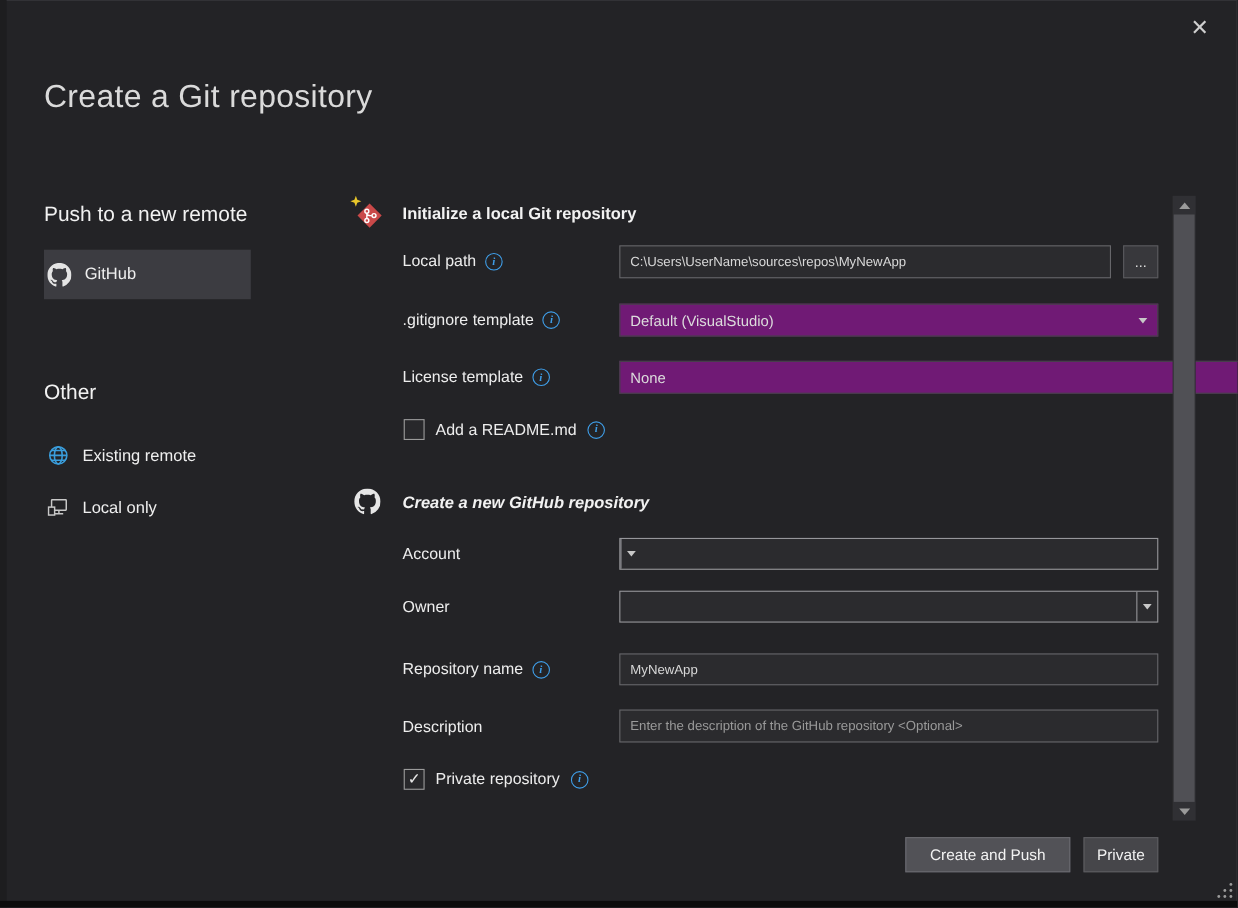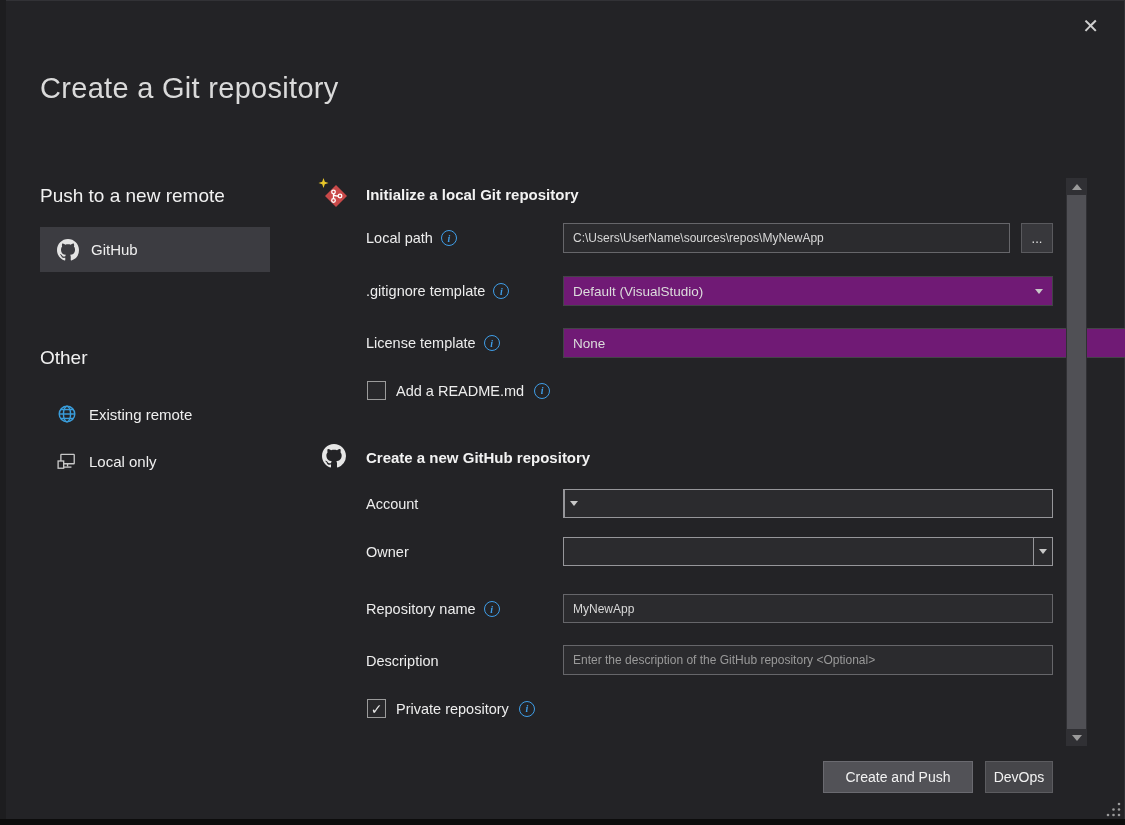--- a/index.html
+++ b/index.html
@@ -16,35 +16,35 @@
   .bottom-edge { position:absolute; left:0; right:0; bottom:0; height:6px; background:#0c0c0c; }
 
   .close { position:absolute; top:16px; right:26px; font-size:20px; color:#cfcfcf; cursor:pointer; line-height:1; }
 
   .title { position:absolute; left:40px; top:72px; font-size:29px; font-weight:300; color:#dadada; letter-spacing:0.3px; }
 
   
   .side-heading { position:absolute; left:40px; font-size:19px; color:#f1f1f1; }
   .push-heading { top:185px; }
   .other-heading { top:347px; }
-  .side-item { position:absolute; left:40px; width:230px; display:flex; align-items:center; gap:12px; padding-left:17px; font-size:15px; color:#efefef; cursor:pointer; }
+  .side-item { position:absolute; left:40px; width:188px; display:flex; align-items:center; gap:12px; padding-left:3px; font-size:15px; color:#efefef; cursor:pointer; }
   .side-item.selected { background:#3c3c41; }
   .github-item { top:227px; height:45px; }
   .azure-item { top:278px; height:40px; }
   .existing-item { top:394px; height:40px; }
   .local-item { top:441px; height:40px; }
   .icon { display:inline-flex; align-items:center; justify-content:center; }
 
   
   .sec-icon { position:absolute; }
   .init-icon { left:318px; top:178px; }
   .gh-sec-icon { left:322px; top:444px; }
   .sec-heading { position:absolute; left:366px; font-size:15px; font-weight:bold; color:#f2f2f2; }
   .init-heading { top:186px; }
-  .gh-heading { top:449px; }
+  .gh-heading { top:449px;font-style:italic; }
 
   
   .flabel { position:absolute; left:366px; font-size:14.5px; color:#ededed; display:flex; align-items:center; gap:8px; }
   .info { width:16px; height:16px; border-radius:50%; border:1.5px solid #3f9ee8; color:#3f9ee8;
           font-size:10px; font-weight:bold; font-style:italic; display:inline-flex; align-items:center;
           justify-content:center; flex:0 0 auto; cursor:default; font-family:"Liberation Serif", serif; }
 
   .textbox { position:absolute; background:#2b2b2e; border:1px solid #66666a; color:#d8d8d8;
              font-size:12px; padding:0 9px; outline:none; font-family:inherit; }
   .textbox::placeholder { color:#9a9a9a; }
@@ -228,21 +228,21 @@
     <div class="sb-btn sb-up">
         <span class="tri-up"></span>
       </div>
     <div class="sb-thumb"></div>
     <div class="sb-btn sb-down">
         <span class="tri-down"></span>
       </div>
   </div>
 
   <div class="footer-btn create-btn btnish">Create and Push</div>
-  <div class="footer-btn cancel-btn btnish">DevOps</div>
+  <div class="footer-btn cancel-btn btnish">Private</div>
 
   <span class="grip icon">
     <svg width="15" height="15" viewBox="0 0 15 15">
       <g fill="#9a9a9a">
         <circle cx="13" cy="2" r="1.3"></circle>
           <circle cx="13" cy="7.5" r="1.3"></circle>
           <circle cx="13" cy="13" r="1.3"></circle>
         <circle cx="7.5" cy="7.5" r="1.3"></circle>
           <circle cx="7.5" cy="13" r="1.3"></circle>
           <circle cx="2" cy="13" r="1.3"></circle>

